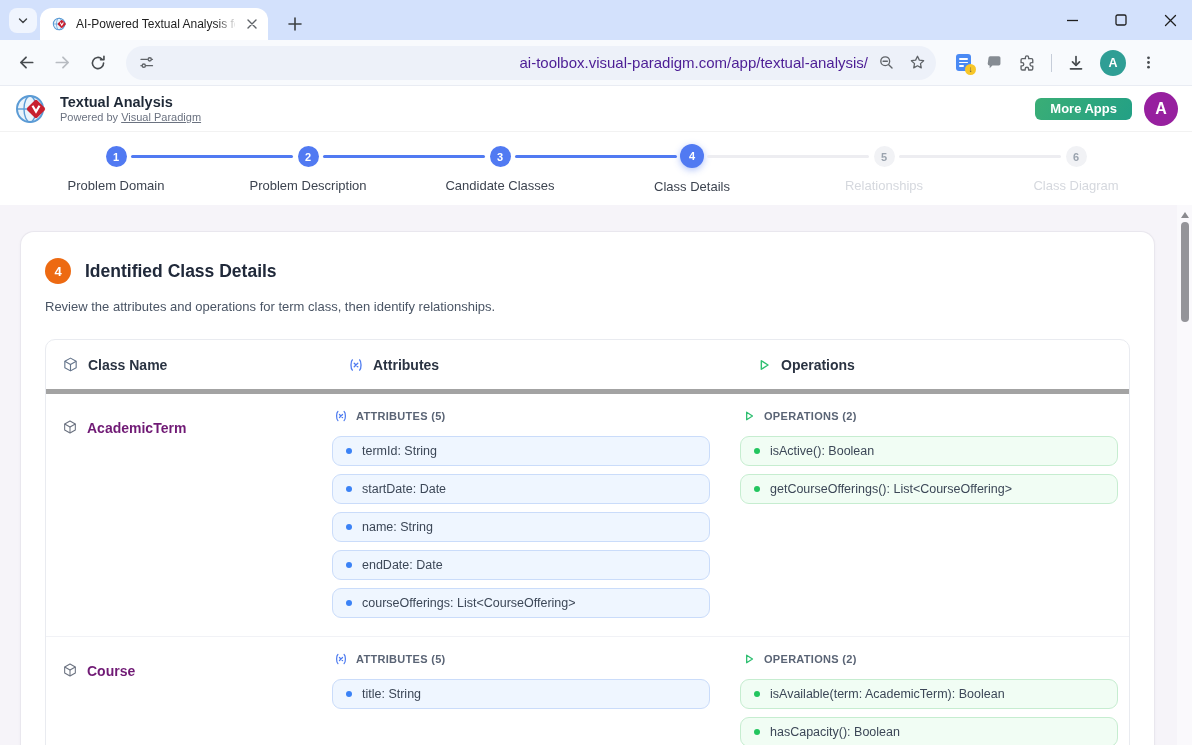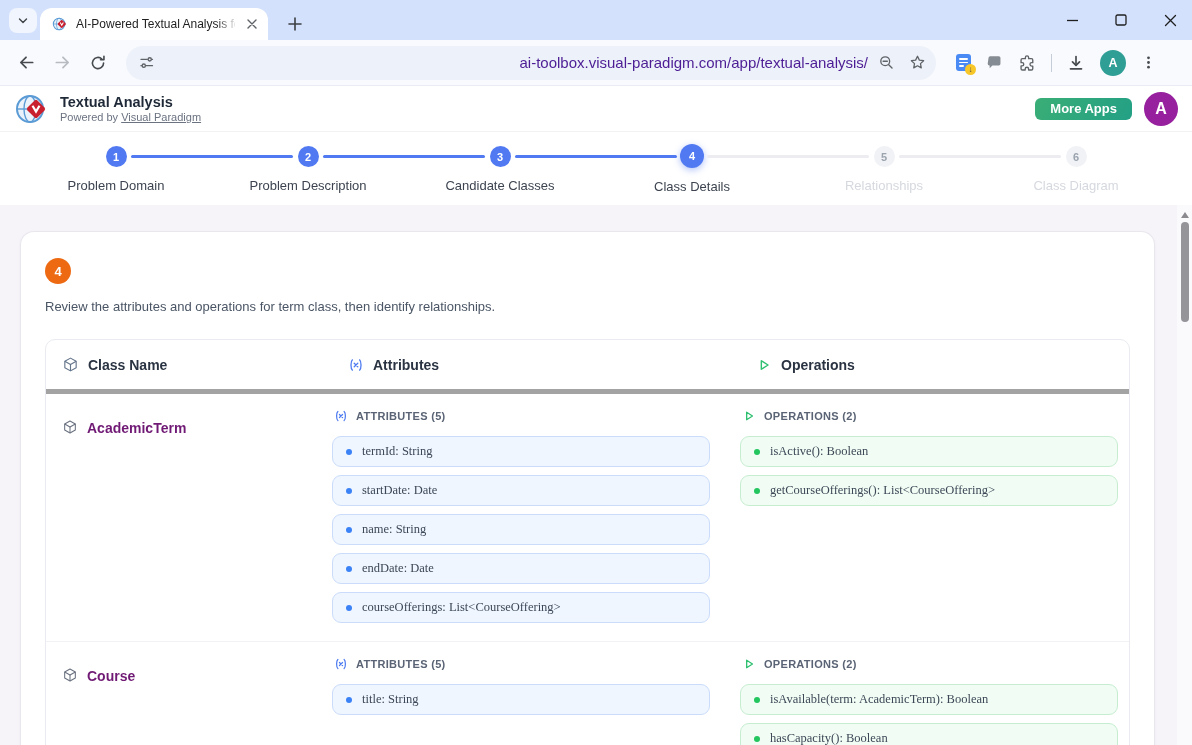--- a/index.html
+++ b/index.html
@@ -62,21 +62,21 @@
   .class-table { margin-top:25px; border:1px solid #e9ebf0; border-radius:10px; overflow:hidden; }
   .t-head, .t-row { display:grid; grid-template-columns:286px 408px 1fr; }
   .t-head { padding:16px 0; border-bottom:5px solid #a3a3a3; align-items:center; }
   .col-head { display:flex; align-items:center; gap:9px; font-size:14px; font-weight:600; color:#2a3342; padding-left:16px; }
   .t-row { padding:15px 0 18px; }
   .t-row + .t-row { border-top:1px solid #f1f2f6; }
   .cell-class { display:flex; align-items:flex-start; gap:9px; padding-left:16px; padding-top:3px; font-size:14px; font-weight:600; color:#701a75;margin-top:8px; }
   .cell-class svg { margin-top:-1px; }
   .sec-label { display:flex; align-items:center; gap:8px; font-size:11px; font-weight:700; color:#5a6475; letter-spacing:.3px; padding-left:2px; }
   .pills { display:flex; flex-direction:column; gap:8px; margin-top:13px; }
-  .pill { width:378px; border-radius:9px; padding:7px 13px; display:flex; align-items:center; gap:10px; font-family:Liberation Serif, serif; font-size:12.5px; color:#3c4757; }
+  .pill { width:378px; border-radius:9px; padding:7px 13px; display:flex; align-items:center; gap:10px; font-family:Liberation Sans, sans-serif; font-size:12.5px; color:#3c4757; }
   .pill.attr { background:#eff6ff; border:1px solid #cadcfa; }
   .pill.op { background:#f1fdf4; border:1px solid #c6edd0; }
   .dot { width:6px; height:6px; border-radius:50%; flex:none; }
   .pill.attr .dot { background:#3b82f6; }
   .pill.op .dot { background:#22c55e; }
 
   
   .page-scrollbar { position:absolute; top:0; right:0; width:15px; height:540px; background:#faf9fc; }
   .sb-up { margin:7px auto 4px; width:0; height:0; border-left:4px solid transparent; border-right:4px solid transparent; border-bottom:6px solid #8a8a8f; }
   .sb-thumb { margin:0 auto; width:8px; height:100px; border-radius:4px; background:#949499; }
@@ -238,20 +238,21 @@
     <div class="step upcoming">
       <div class="step-circle">6</div>
       <div class="step-label">Class Diagram</div>
     </div>
   </div>
 
 <div class="content">
   <div class="card">
     <div class="card-head">
       <span class="step-badge">4</span>
+      <span class="card-title">Identified Class Details</span>
     </div>
     <div class="card-sub">Review the attributes and operations for term class, then identify relationships.</div>
 
     <div class="class-table">
       <div class="t-head">
         <div class="col-head">
           <svg width="17" height="17" viewBox="0 0 24 24" fill="none" stroke="#64748b" stroke-width="1.6" stroke-linejoin="round">
               <path d="M12 3 L20 7.5 V16.5 L12 21 L4 16.5 V7.5 Z"></path>
               <path d="M4 7.5 L12 12 L20 7.5"></path>
               <path d="M12 12 V21"></path>

